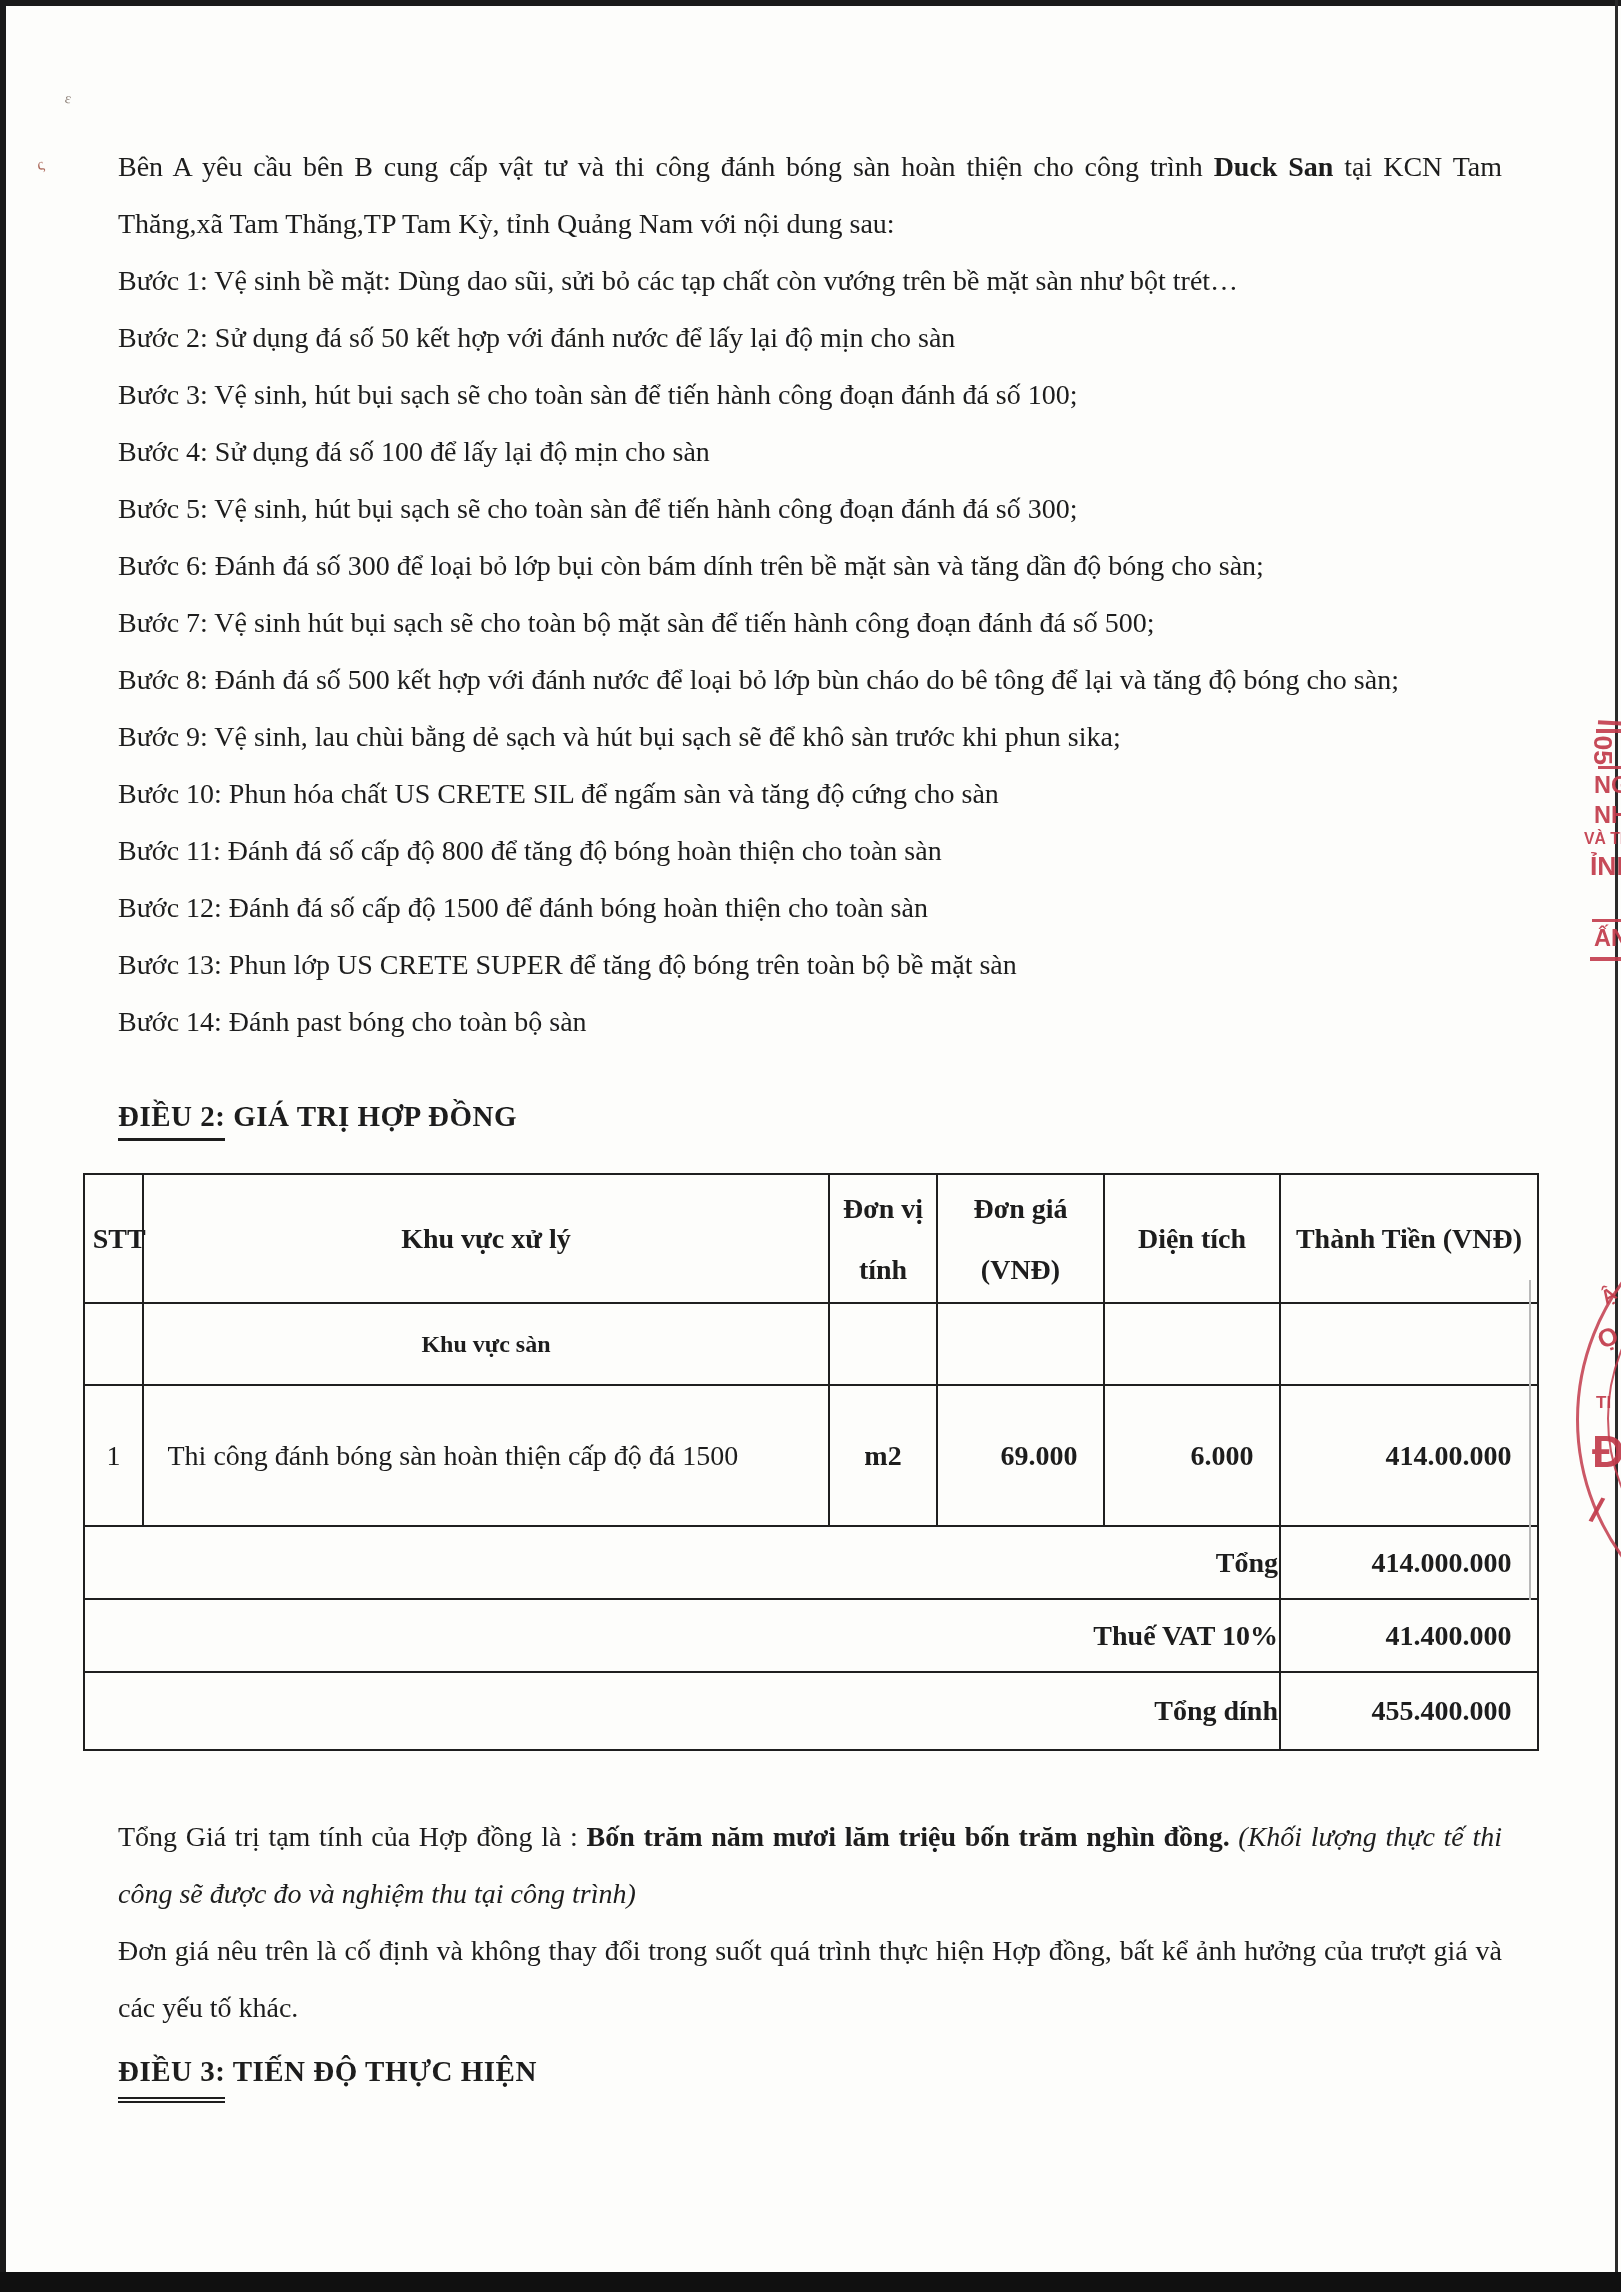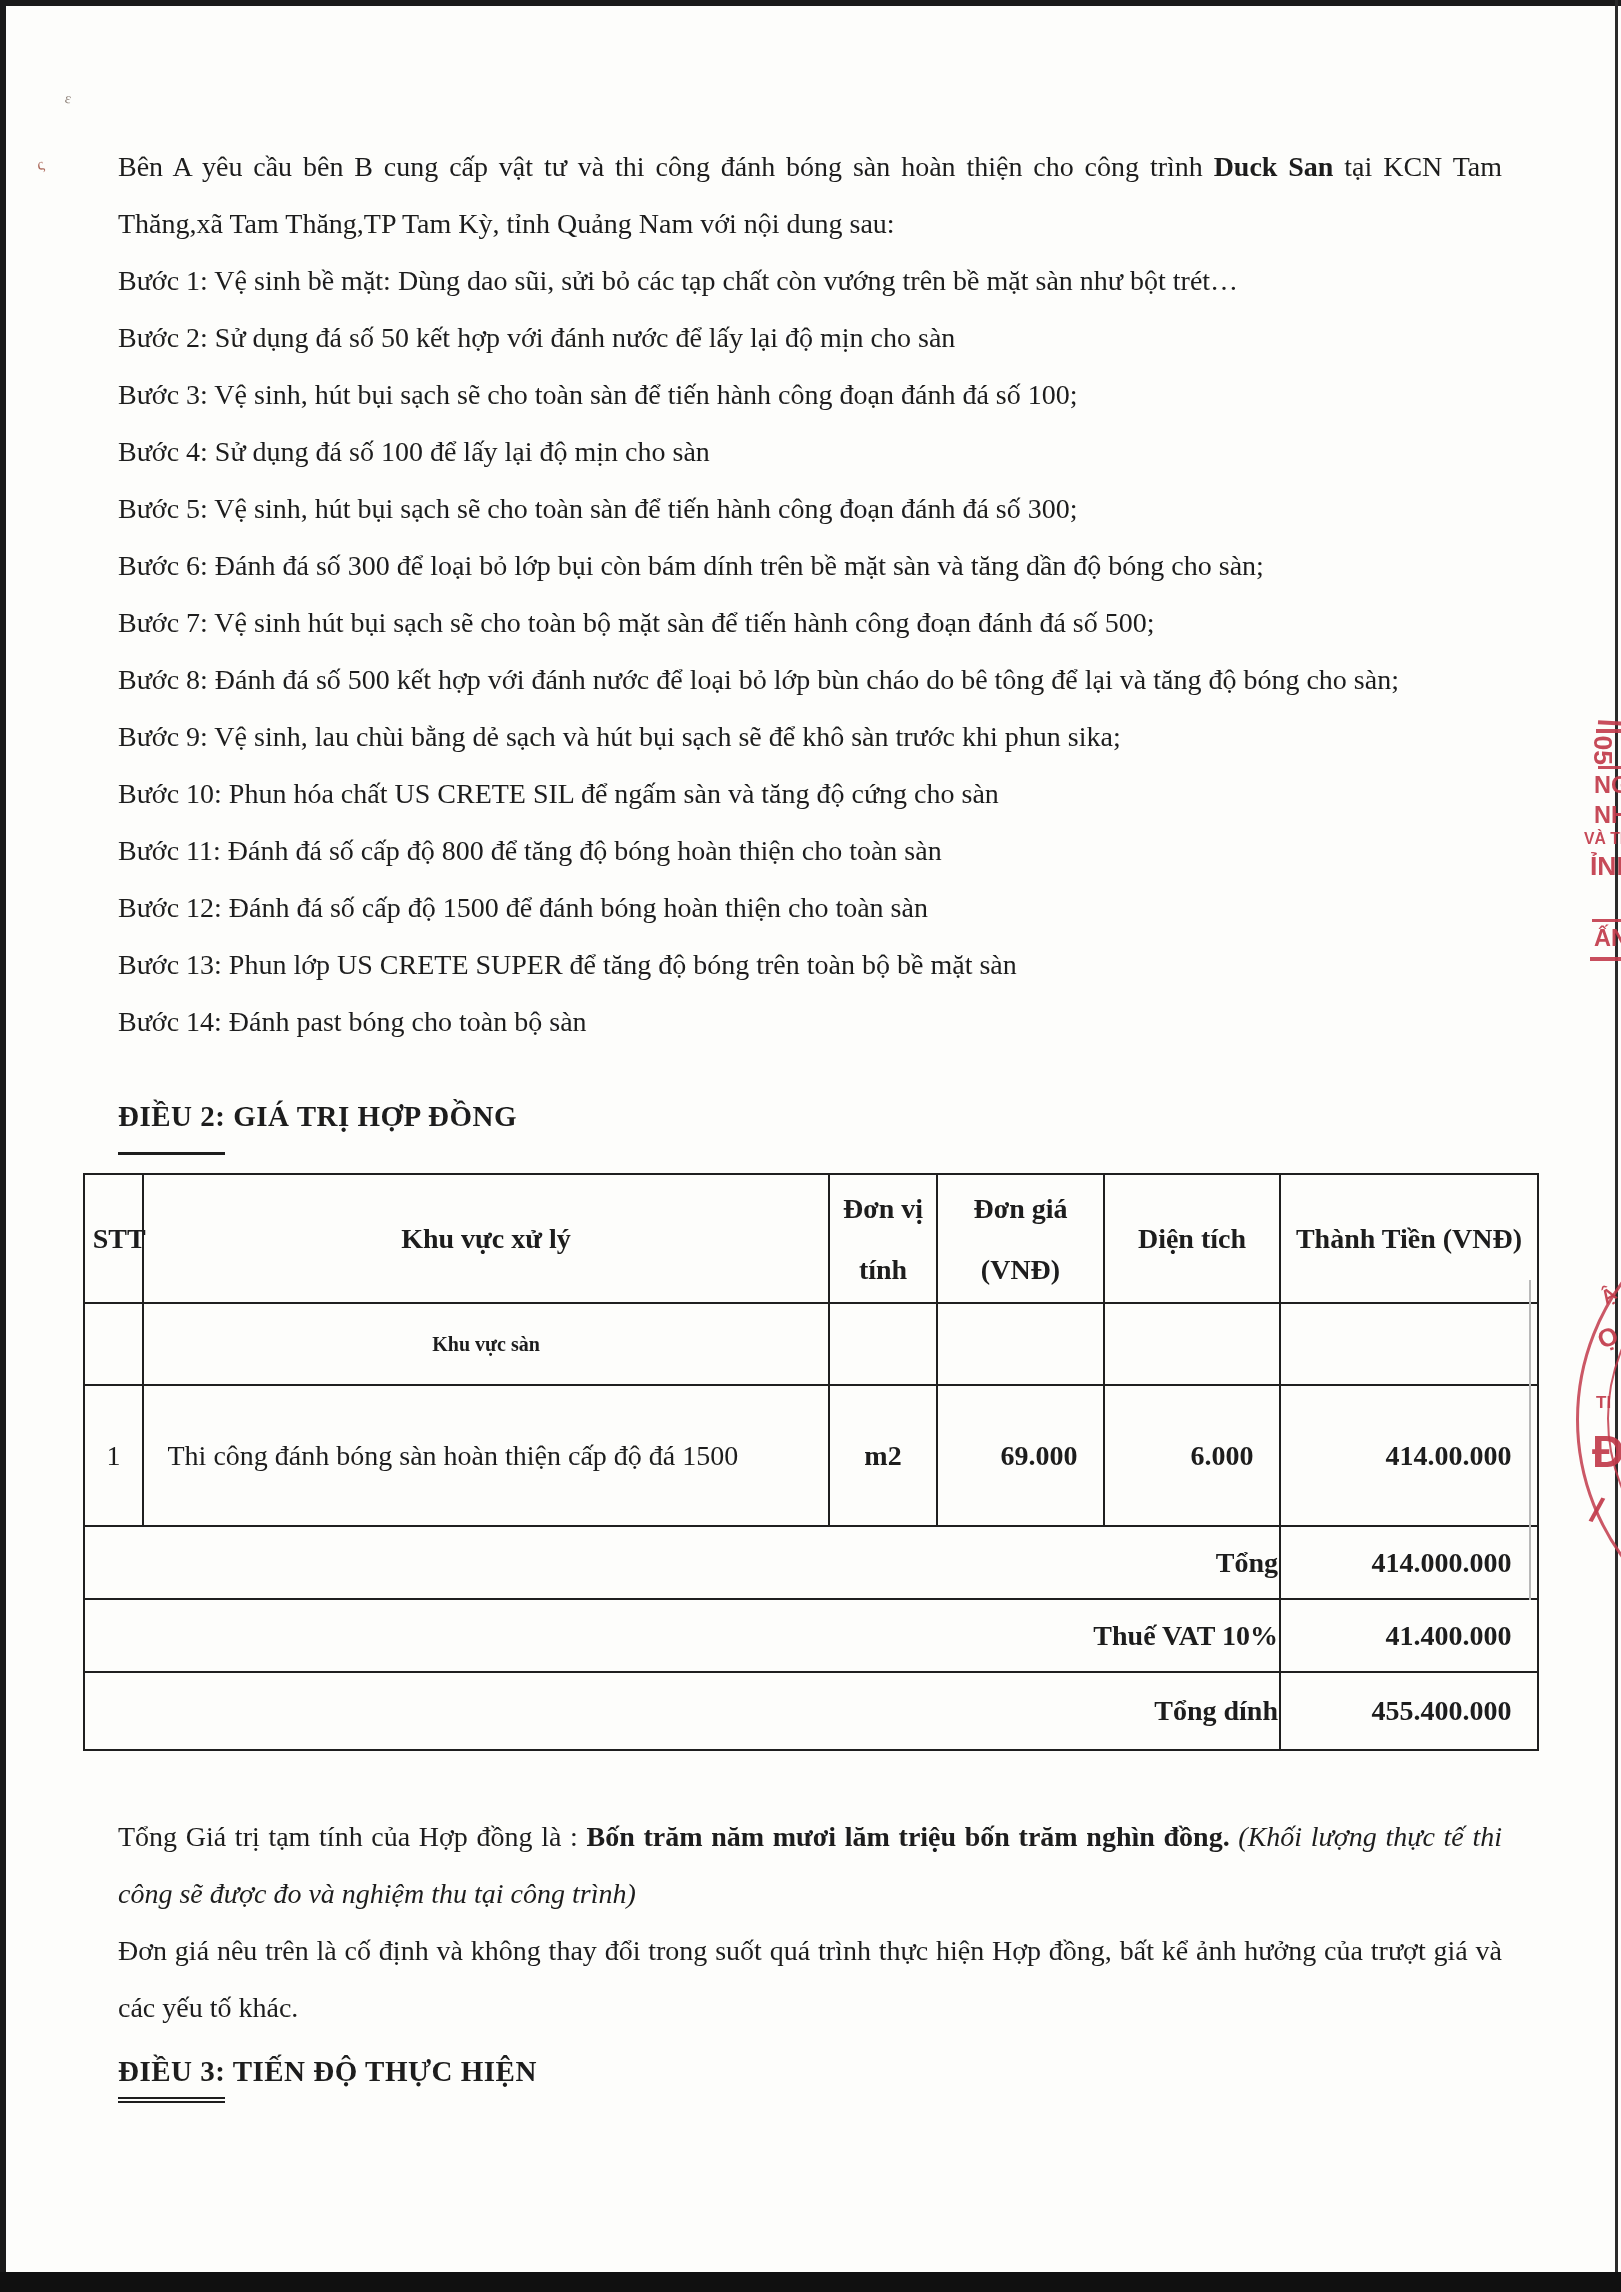--- a/index.html
+++ b/index.html
@@ -21,36 +21,36 @@
   .para{margin:0 0 0 118px;width:1384px;font-size:28px;line-height:57px;}
   .justify{text-align:justify;}
   .para b{font-weight:bold;}
   .para i{font-style:italic;}
 
   h2.heading{
     margin:45px 0 0 118px;
     font-size:29px;font-weight:bold;
     line-height:43px;letter-spacing:0.5px;
   }
-  h2.heading .u2{border-bottom:3.9px solid #1d1d1d;padding-bottom:20px;}
+  h2.heading .u2{border-bottom:3.9px solid #1d1d1d;padding-bottom:6px;}
   h2.heading.h3 {margin-top:13.7px;}
   h2.heading.h3 .u2{border-bottom:6.9px double #1d1d1d;padding-bottom:10px;}
 
   table.contract{
     border-collapse:collapse;
     margin:35px 0 0 83px;
     width:1454px;
     table-layout:fixed;
     font-size:28px;
   }
   table.contract td{border:2px solid #1f1f1f;vertical-align:middle;}
   table.contract{border:2.9px solid #1b1b1b;}
   .hdr{font-weight:bold;text-align:center;line-height:61px;padding:0 7.8px;height:127px;}
   .grp-row td{height:78px;}
-  .grp{font-weight:bold;text-align:center;font-size:20px;}
+  .grp{font-weight:bold;text-align:center;font-size:24px;}
   .item-row td{height:137px;}
   .cell-stt{text-align:center;}
   .cell-desc{text-align:left;padding:0 17.6px 0 23.5px;line-height:57px;}
   .cell-unit{text-align:center;font-weight:bold;}
   .cell-num{text-align:right;padding-right:25.5px;font-weight:bold;}
   .tot-label{text-align:right;font-weight:bold;}
   .tot-row1 td{height:69px;}
   .tot-row2 td{height:69px;}
   .tot-row3 td{height:74px;}
 

